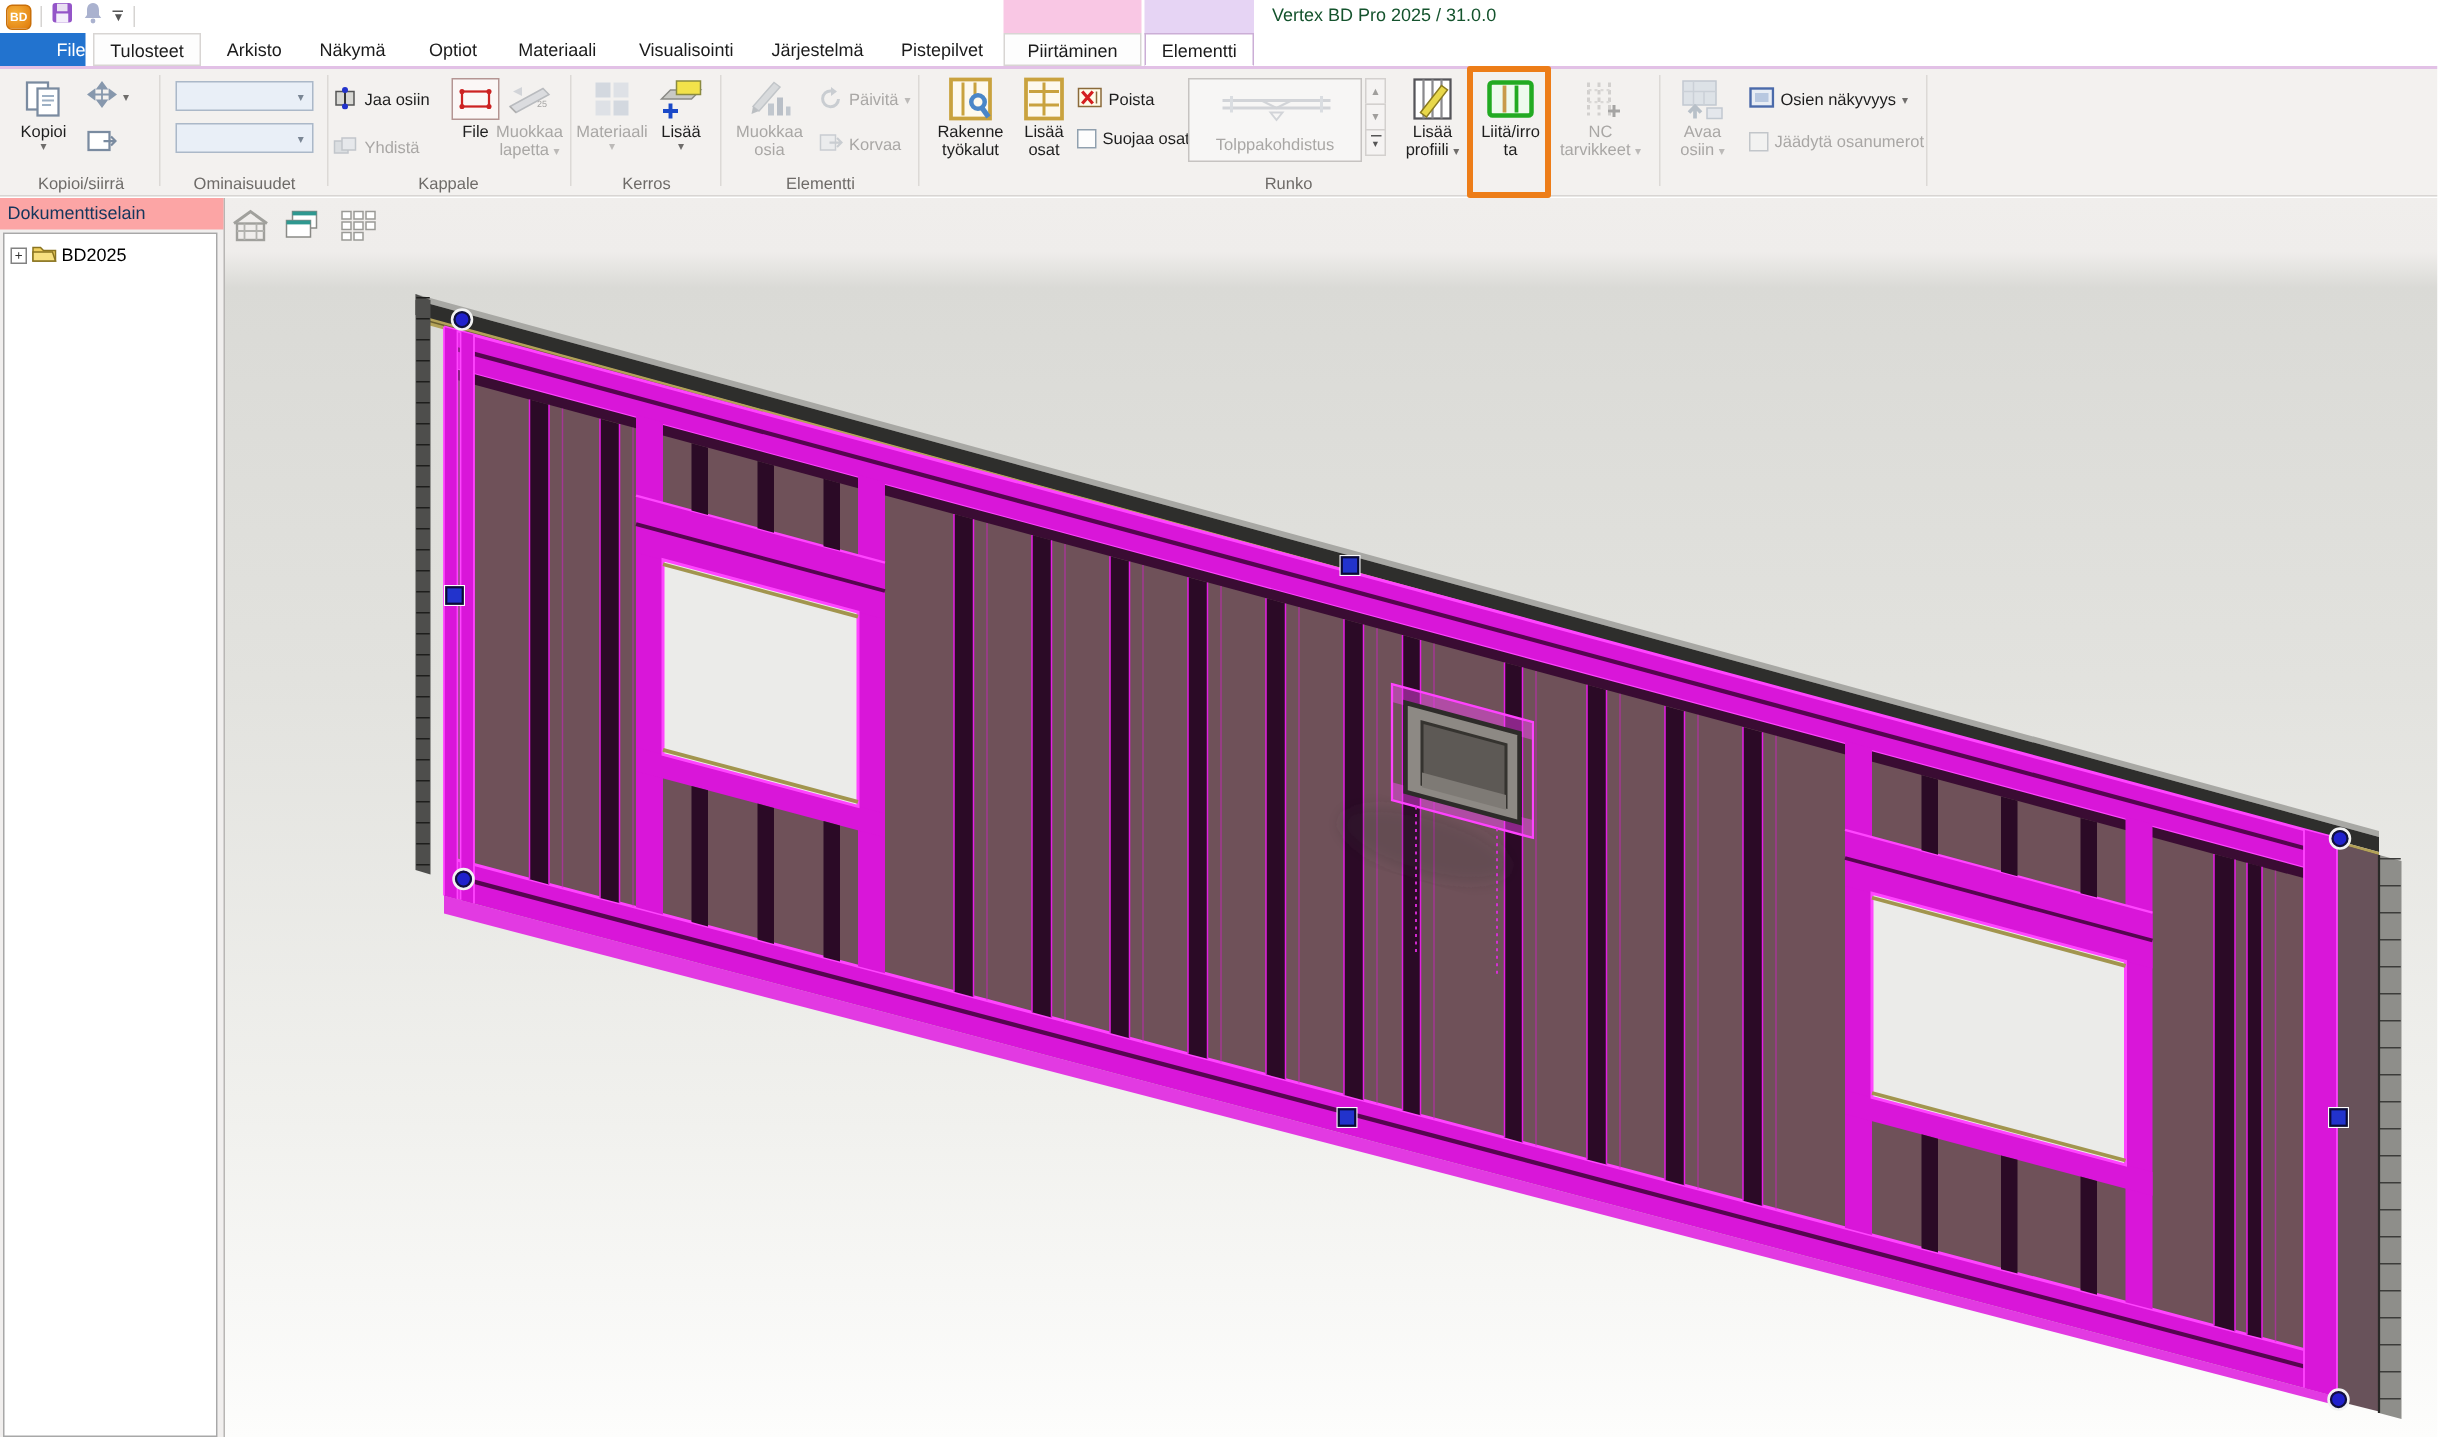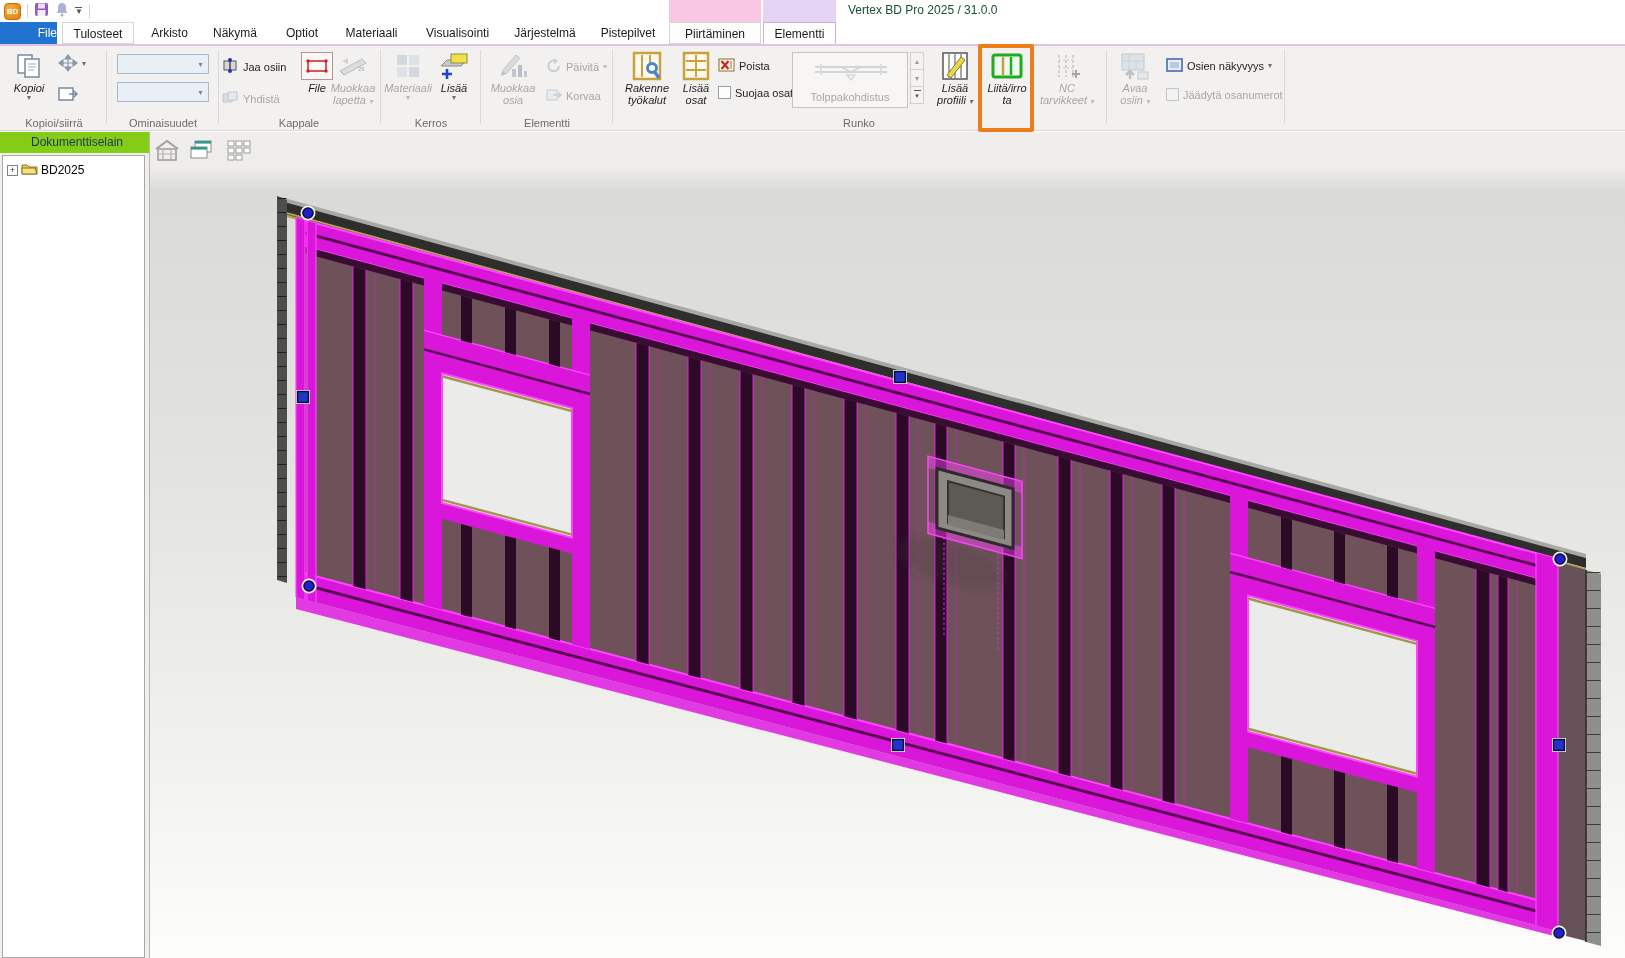--- a/index.html
+++ b/index.html
@@ -24,21 +24,21 @@
   .tab.active { background:#ffffff; border:1px solid #cbaed6; border-bottom:1px solid #fff; z-index:5; }
   .tabline { position:absolute; left:0; top:44px; width:1625px; height:2px; background:#e2c1e6; }
 
   
   .ribbon { position:absolute; left:0; top:46px; width:1625px; height:85px; background:#f3f1ef; border-bottom:1px solid #d8d5d3; }
   .rgroup { position:absolute; top:0; height:85px; }
   .glabel { position:absolute; bottom:2px; left:0; width:100%; text-align:center; font-size:11px; color:#6e6b68; }
   .gsep { position:absolute; top:4px; width:1px; height:74px; background:#dcd9d6; }
   .bigbtn { position:absolute; top:3px; display:flex; flex-direction:column; align-items:center; cursor:default; }
   .bigbtn .ic { height:33px; display:flex; align-items:center; justify-content:center; }
-  .bigbtn .lbl { font-size:11px; line-height:12px; text-align:center; color:#1e1e1e;font-style:italic; }
+  .bigbtn .lbl { font-size:11px; line-height:12px; text-align:center; color:#1e1e1e; }
   .smallbtn { position:absolute; display:flex; align-items:center; gap:4px; font-size:11px; color:#1e1e1e; white-space:nowrap; }
   .dis .lbl, .smallbtn.dis, .dis { color:#a9a7a5; }
   .dis svg { opacity:.55; }
   .arrow { font-size:8px; color:#6f6d6b; line-height:8px; }
   .dis .arrow { color:#bcbab8; }
   .combo { position:absolute; left:9px; width:92px; height:20px; background:#e9eff7; border:1px solid #abb8c8; display:flex; align-items:center; }
   .combo .val { flex:1; font-size:11px; padding-left:4px; color:#333; }
   .combo .car { width:15px; text-align:center; font-size:8px; color:#7a8694; }
   .cb { display:inline-block; width:13px; height:13px; background:#fdfdfd; border:1px solid #90a0ae; }
   .cb.dis { border-color:#c2c6ca; background:#f2f2f1; }
@@ -49,21 +49,21 @@
   .garr { position:absolute; left:296px; width:14px; }
   .garr .gb { width:14px; height:18px; border:1px solid #d3d0ce; background:#f5f3f2; font-size:7px; color:#a09e9c; display:flex; flex-direction:column; align-items:center; justify-content:center; }
   .garr .gb.more { color:#555; }
   .garr .gb .bar { width:7px; height:1.5px; background:#555; margin-bottom:1px; }
 
   
   .annotation { position:absolute; left:978px; top:44px; width:56px; height:88px; border:4px solid #ed7d18; border-radius:2px; z-index:60; }
 
   
   .sidebar { position:absolute; left:0; top:132px; width:150px; height:826px; background:#f1efee; border-right:1px solid #b8b6b4; }
-  .sb-head { height:21px; background:#84cc16; font-size:12px; color:#16365c; padding:3px 0 0 5px;text-align:center; }
+  .sb-head { height:21px; background:#fca5a5; font-size:12px; color:#16365c; padding:3px 0 0 5px; }
   .sb-tree { position:absolute; left:2px; top:23px; width:143px; bottom:0; background:#fff; border:1px solid #a8a8a8; }
   .treeitem { position:absolute; left:4px; top:6px; display:flex; align-items:center; gap:3px; font-size:12px; color:#000; }
   .expbox { width:11px; height:11px; border:1px solid #828282; background:#fff; font-size:9px; line-height:9px; text-align:center; color:#333; }
 
   
   .canvas { position:absolute; left:150px; top:132px; width:1475px; height:826px;
     background:linear-gradient(180deg,#f0eeec 0px,#efedeb 36px,#dadad6 60px,#e2e2de 320px,#f1f1ee 620px,#fdfdfc 826px); }
   .ctoolbar { position:absolute; left:2px; top:2px; height:32px; display:flex; gap:6px; align-items:center; }
   .cbtn { width:30px; height:28px; display:flex; align-items:center; justify-content:center; }
   #scene { position:absolute; left:0; top:0; }

